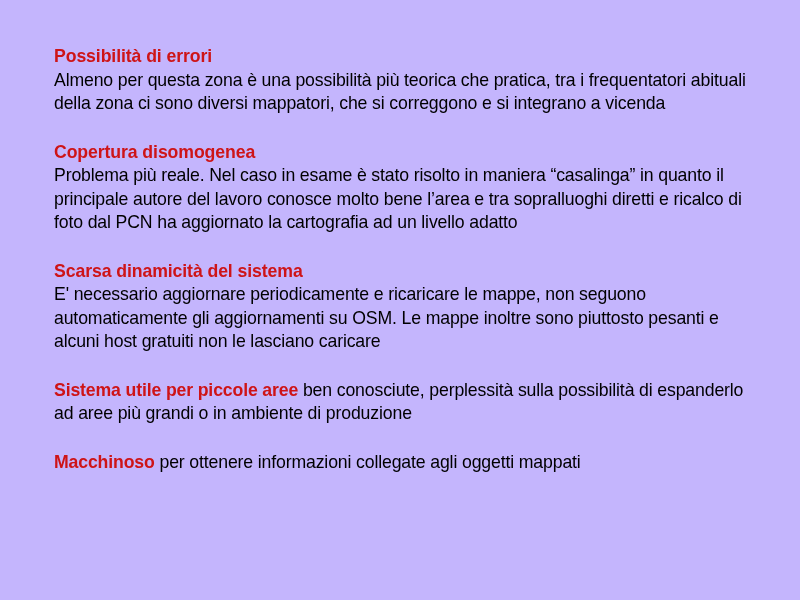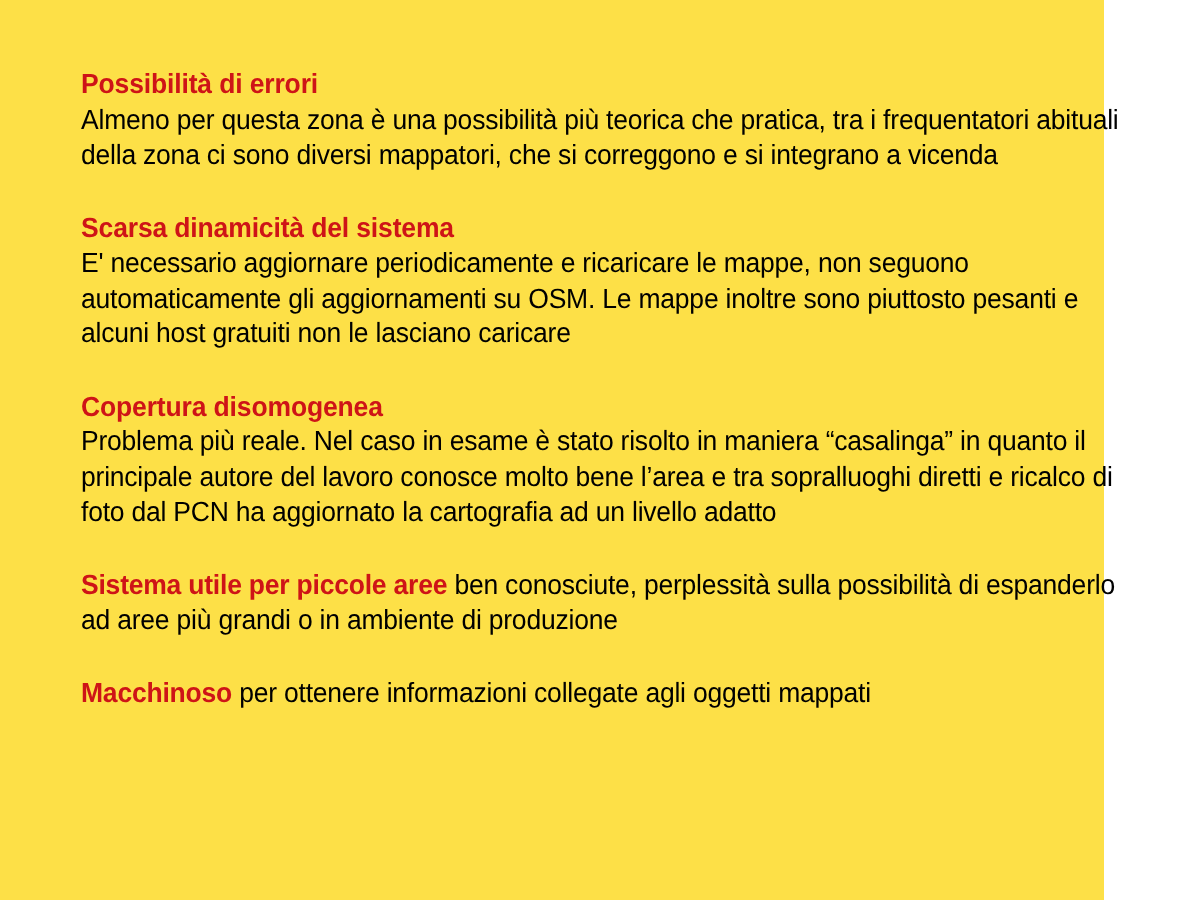--- a/index.html
+++ b/index.html
@@ -9,23 +9,23 @@
   }
   body {
     width: 800px;
     height: 600px;
     overflow: hidden;
     font-family: "Liberation Sans", "DejaVu Sans", sans-serif;
     -webkit-font-smoothing: antialiased;
   }
   #slide {
     position: relative;
-    width: 736px;
+    width: 800px;
     height: 600px;
-    background: #fde047;
+    background: #c4b5fd;
     box-sizing: border-box;
   }
   #content {
     position: absolute;
     left: 54px;
     top: 44px;
     width: 704px;
   }
   .block {
     margin: 0 0 25px 0;
@@ -76,27 +76,27 @@
 
 <div id="slide">
   <div id="content">
 
     <div class="block">
       <div class="heading">Possibilità di errori</div>
       <div class="body-text">Almeno per questa zona è una possibilità più teorica che pratica, tra i frequentatori abituali della zona ci sono diversi mappatori, che si correggono e si integrano a vicenda</div>
     </div>
 
     <div class="block">
-      <div class="heading">Scarsa dinamicità del sistema</div>
-      <div class="body-text">E' necessario aggiornare periodicamente e ricaricare le mappe, non seguono automaticamente gli aggiornamenti su OSM. Le mappe inoltre sono piuttosto pesanti e alcuni host gratuiti non le lasciano caricare</div>
+      <div class="heading">Copertura disomogenea</div>
+      <div class="body-text">Problema più reale. Nel caso in esame è stato risolto in maniera “casalinga” in quanto il principale autore del lavoro conosce molto bene l’area e tra sopralluoghi diretti e ricalco di foto dal PCN ha aggiornato la cartografia ad un livello adatto</div>
     </div>
 
     <div class="block">
-      <div class="heading">Copertura disomogenea</div>
-      <div class="body-text">Problema più reale. Nel caso in esame è stato risolto in maniera “casalinga” in quanto il principale autore del lavoro conosce molto bene l’area e tra sopralluoghi diretti e ricalco di foto dal PCN ha aggiornato la cartografia ad un livello adatto</div>
+      <div class="heading">Scarsa dinamicità del sistema</div>
+      <div class="body-text">E' necessario aggiornare periodicamente e ricaricare le mappe, non seguono automaticamente gli aggiornamenti su OSM. Le mappe inoltre sono piuttosto pesanti e alcuni host gratuiti non le lasciano caricare</div>
     </div>
 
     <div class="block inline-block">
       <span class="lead-red">Sistema utile per piccole aree</span><span class="rest-black"> ben conosciute, perplessità sulla possibilità di espanderlo ad aree più grandi o in ambiente di produzione</span>
     </div>
 
     <div class="block inline-block">
       <span class="lead-red">Macchinoso</span><span class="rest-black"> per ottenere informazioni collegate agli oggetti mappati</span>
     </div>
 

